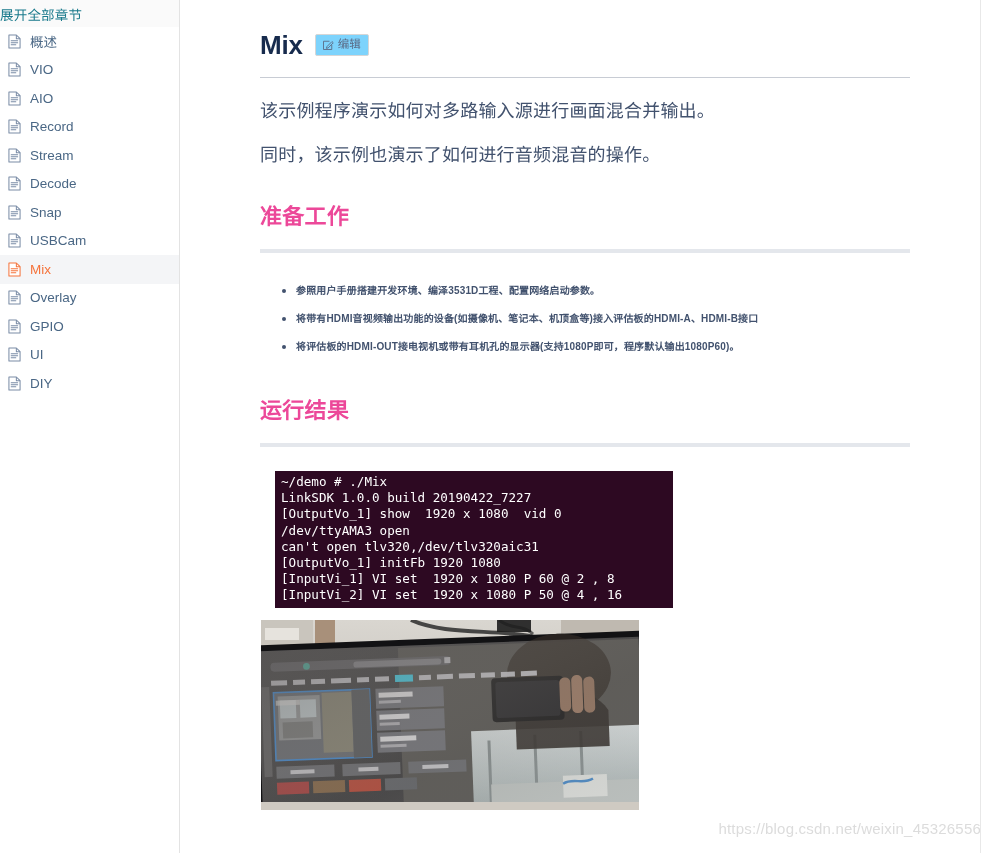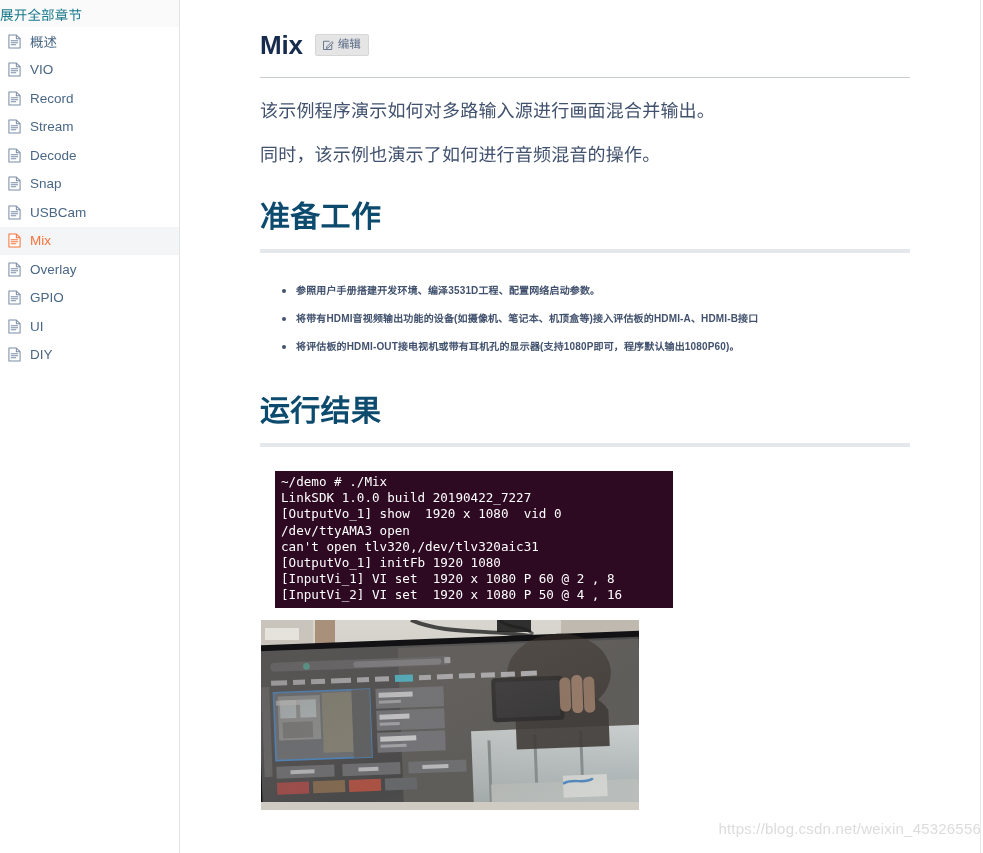--- a/index.html
+++ b/index.html
@@ -95,21 +95,21 @@
     color: #172b4d;
     margin: 0;
     letter-spacing: -0.2px;
   }
 
   .edit-btn {
     display: inline-flex;
     align-items: center;
     gap: 4px;
     border: 1px solid #d6d6d6;
-    background: #e5e5e5;
+    background: #7dd3fc;
     border-radius: 2px;
     padding: 3px 7px 3px 6px;
     font-size: 11.5px;
     color: #5b6b86;
     cursor: pointer;
     line-height: 1;
     height: 22px;
   }
   .edit-btn .pencil-icon { width: 12px; height: 12px; display: block; }
 
@@ -122,24 +122,24 @@
 
   p.para {
     font-size: 18px;
     line-height: 22px;
     color: #42526e;
     margin: 22px 0 0 0;
     letter-spacing: .2px;
   }
 
   h2.section-title {
-    font-size: 30px;
+    font-size: 22px;
     line-height: 26px;
     font-weight: bold;
-    color: #0c4a6e;
+    color: #ec4899;
     margin: 38px 0 0 0;
     letter-spacing: .3px;
   }
 
   .h2-rule {
     height: 4px;
     background: #e4e7ec;
     margin-top: 19px;
     width: 650px;
   }
@@ -237,20 +237,30 @@
         </li>
         <li class="sidebar-item">
           <span style="display: flex;">
             <svg class="doc-icon" viewBox="0 0 14 16" aria-hidden="true">
               <path d="M1 1 H9 L13 5 V15 H1 Z" fill="#ffffff" stroke="#7a8ca6" stroke-width="1.1" stroke-linejoin="round"></path>
               <path d="M9 1 V5 H13" fill="none" stroke="#7a8ca6" stroke-width="1.1" stroke-linejoin="round"></path>
               <path d="M3.4 7.2 H10.4 M3.4 9.4 H10.4 M3.4 11.6 H8.4" stroke="#7a8ca6" stroke-width="1.1" stroke-linecap="round"></path>
             </svg>
           </span>
           <span class="s-label">VIO</span>
+        </li>
+        <li class="sidebar-item">
+          <span style="display: flex;">
+            <svg class="doc-icon" viewBox="0 0 14 16" aria-hidden="true">
+              <path d="M1 1 H9 L13 5 V15 H1 Z" fill="#ffffff" stroke="#7a8ca6" stroke-width="1.1" stroke-linejoin="round"></path>
+              <path d="M9 1 V5 H13" fill="none" stroke="#7a8ca6" stroke-width="1.1" stroke-linejoin="round"></path>
+              <path d="M3.4 7.2 H10.4 M3.4 9.4 H10.4 M3.4 11.6 H8.4" stroke="#7a8ca6" stroke-width="1.1" stroke-linecap="round"></path>
+            </svg>
+          </span>
+          <span class="s-label">AIO</span>
         </li>
         <li class="sidebar-item">
           <span style="display: flex;">
             <svg class="doc-icon" viewBox="0 0 14 16" aria-hidden="true">
               <path d="M1 1 H9 L13 5 V15 H1 Z" fill="#ffffff" stroke="#7a8ca6" stroke-width="1.1" stroke-linejoin="round"></path>
               <path d="M9 1 V5 H13" fill="none" stroke="#7a8ca6" stroke-width="1.1" stroke-linejoin="round"></path>
               <path d="M3.4 7.2 H10.4 M3.4 9.4 H10.4 M3.4 11.6 H8.4" stroke="#7a8ca6" stroke-width="1.1" stroke-linecap="round"></path>
             </svg>
           </span>
           <span class="s-label">Record</span>

